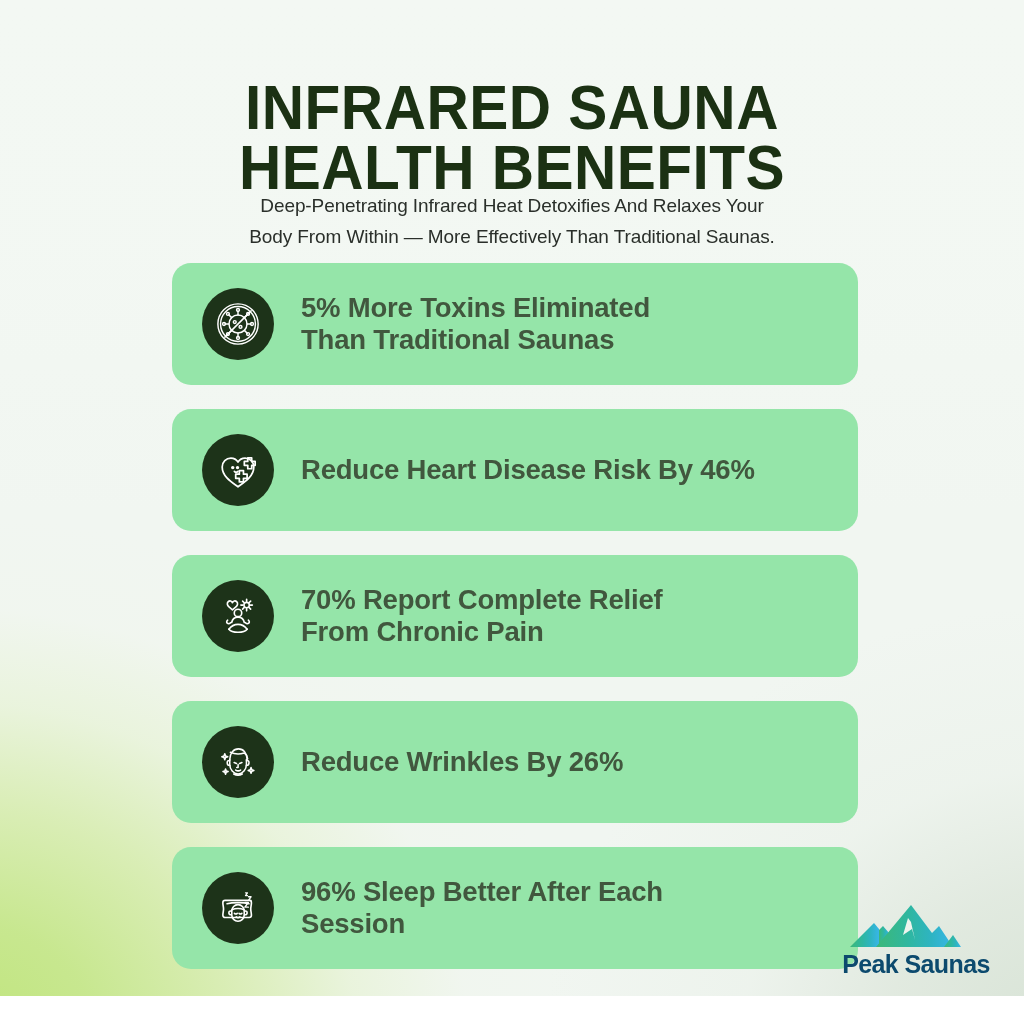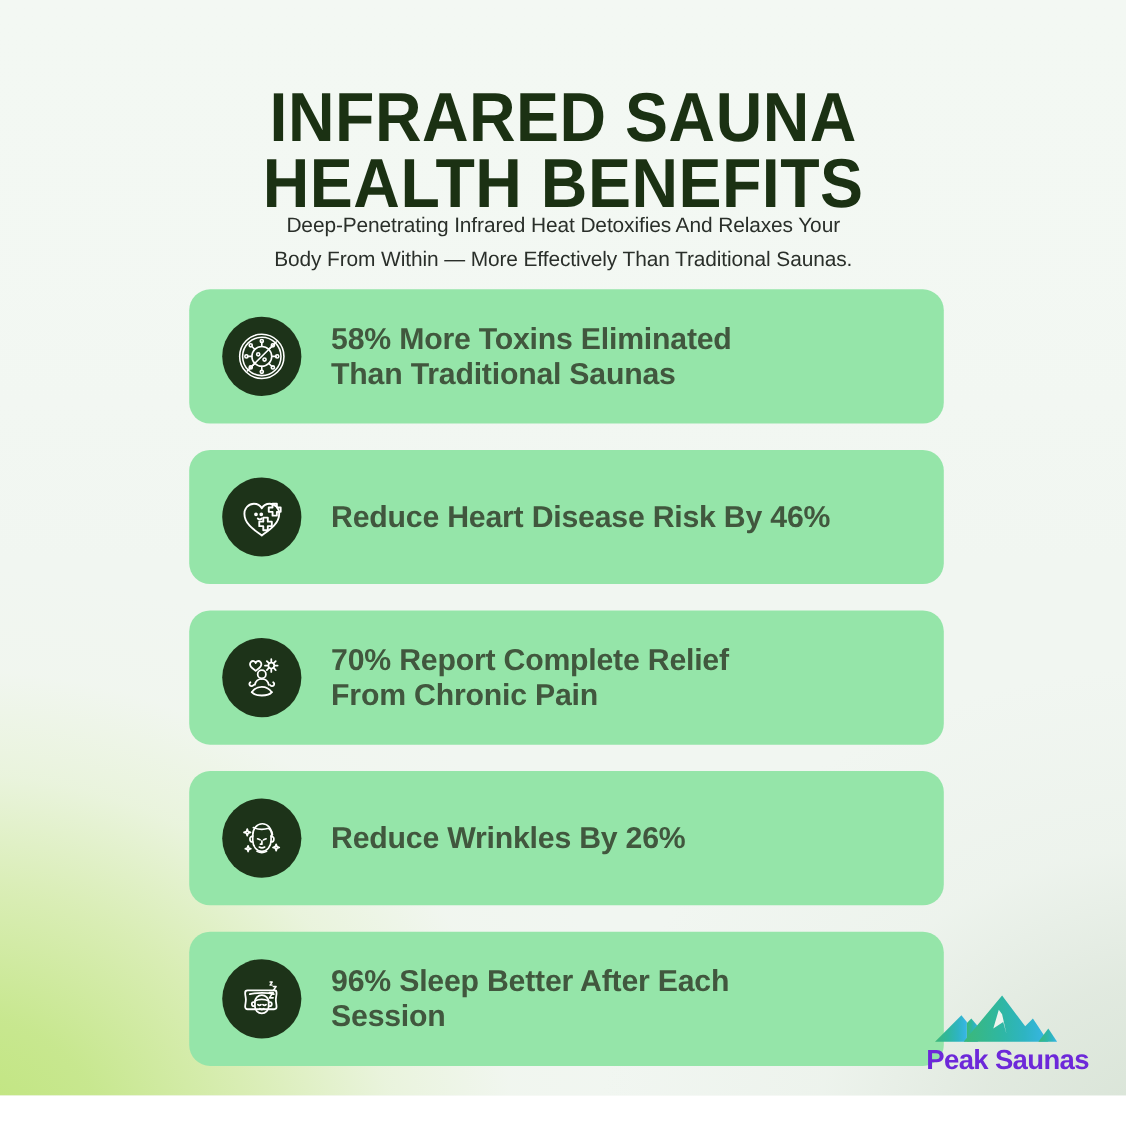--- a/index.html
+++ b/index.html
@@ -154,21 +154,21 @@
     text-align: center;
   }
   .logo svg {
     display: block;
     width: 134px;
     height: 48px;
     margin: 0 auto;
   }
   .logo-word {
     margin-top: 1px;
-    color: #6d28d9;
+    color: #0c4a6e;
     font-family: "Liberation Sans", sans-serif;
     font-weight: 700;
     font-size: 25px;
     letter-spacing: -0.6px;
     line-height: 1.1;
     text-align: center;
   }
 </style>
 </head>
 <body>
@@ -209,21 +209,21 @@
             <circle cx="13.5" cy="13.5" r="1.5"></circle>
             <circle cx="34.5" cy="34.5" r="1.5"></circle>
             <circle cx="34.5" cy="13.5" r="1.5"></circle>
             <circle cx="13.5" cy="34.5" r="1.5"></circle>
             <circle cx="20.6" cy="22" r="1.5"></circle>
             <circle cx="26.6" cy="27" r="1.5"></circle>
             <path d="M10.3 37.7L37.7 10.3"></path>
           </svg>
         </div>
         <div class="card-text">
-          <span class="line">58% More Toxins Eliminated</span>
+          <span class="line">5% More Toxins Eliminated</span>
           <span class="line">Than Traditional Saunas</span>
         </div>
       </div>
 
       <div class="card">
         <div class="icon-badge">
           <svg viewBox="0 0 48 48" fill="none" stroke="#ffffff" stroke-width="1.8" stroke-linecap="round" stroke-linejoin="round">
             <path d="M24 41.5C17 36.5 7.5 30.5 7.5 20.8c0-5.3 4.1-9.3 9.1-9.3
                      3.2 0 5.9 1.7 7.4 4.2 1.5-2.5 4.2-4.2 7.4-4.2
                      5 0 9.1 4 9.1 9.3 0 9.7-9.5 15.7-16.5 20.7z"></path>

